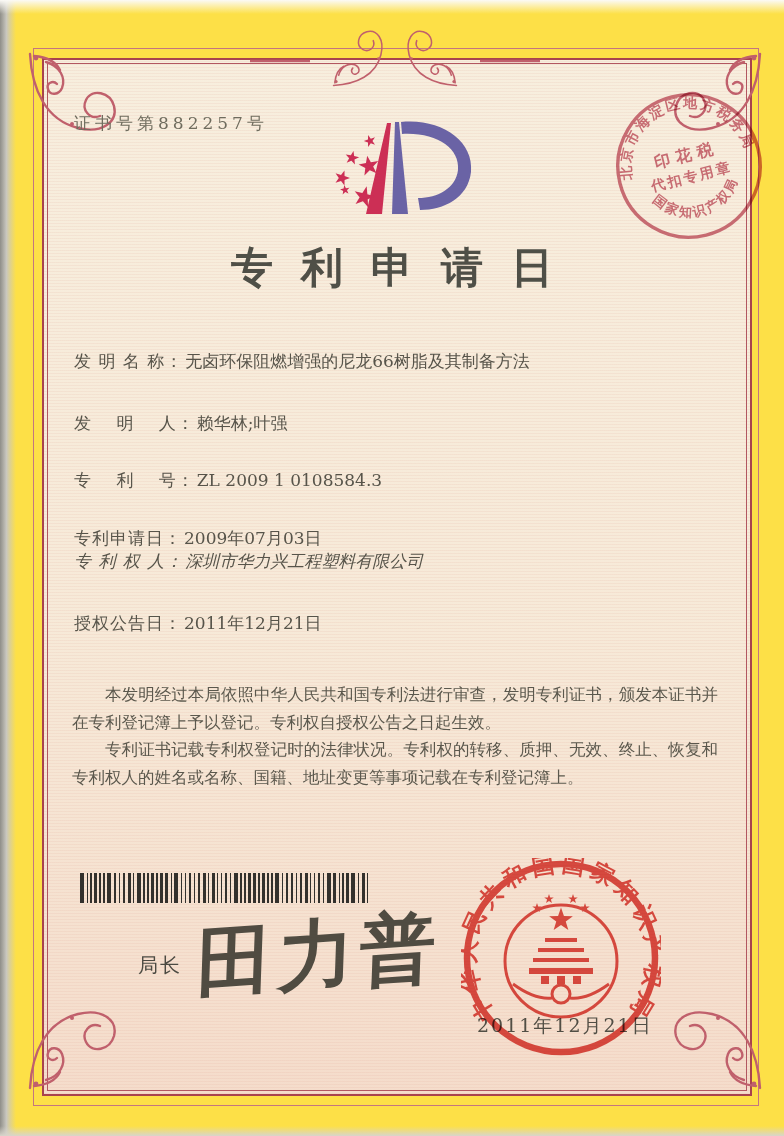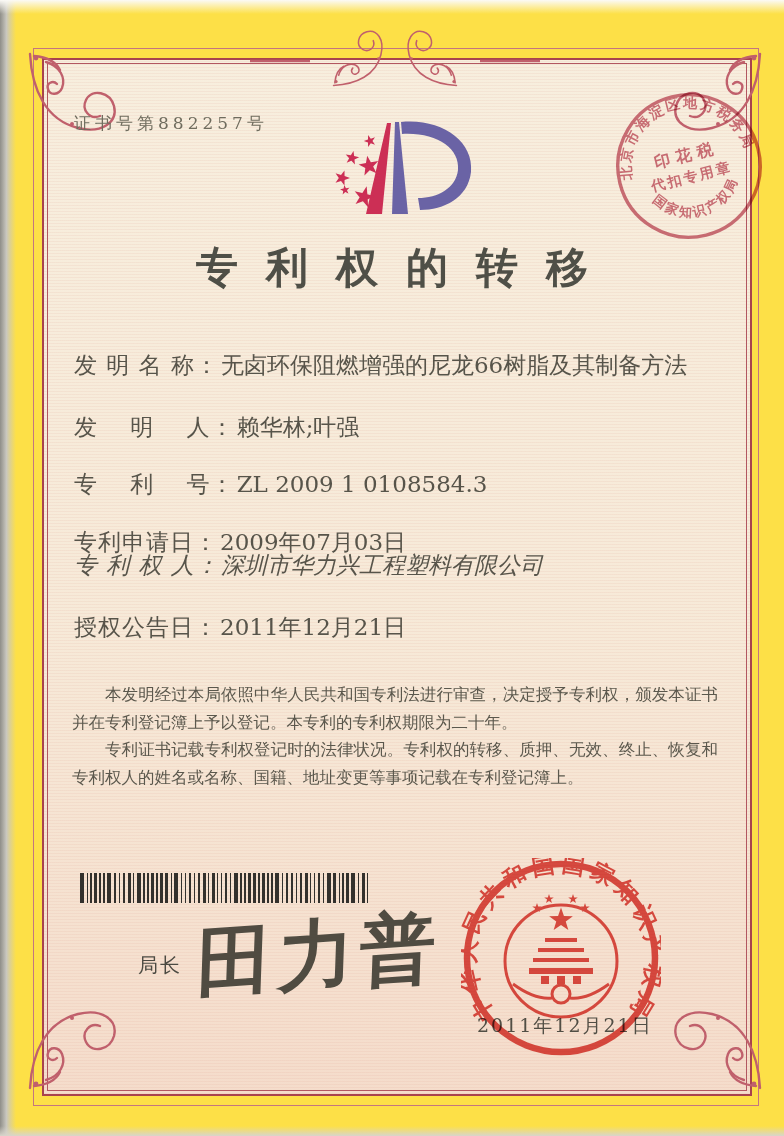--- a/index.html
+++ b/index.html
@@ -40,21 +40,21 @@
   .ornament{position:absolute;color:#c0606c;}
   .ornament svg{display:block;}
 
   .cert-no{position:absolute;left:74px;top:112px;font-size:17px;letter-spacing:4px;color:#6f6c5e;}
 
   .logo{position:absolute;left:328px;top:110px;width:152px;height:130px;}
 
   .title{position:absolute;left:0;top:240px;width:784px;text-align:center;
     font-size:42px;font-weight:600;color:#4f4f47;letter-spacing:28px;text-indent:28px;}
 
-  .field{position:absolute;left:74px;width:650px;font-size:23px;color:#57544a;white-space:nowrap;}
+  .field{position:absolute;left:74px;width:650px;font-size:17px;color:#57544a;white-space:nowrap;}
   .field .lab{letter-spacing:1px;}
   .field .val{margin-left:2px;}
 
   .body-text{position:absolute;left:72px;top:681px;width:646px;
     font-size:16.5px;line-height:27.5px;color:#5b584d;text-align:justify;}
   .body-text p{margin:0;text-indent:2em;}
 
   .barcode{position:absolute;left:80px;top:873px;width:312px;height:30px;
     display:flex;align-items:stretch;overflow:hidden;}
   .barcode .bar{background:#33312d;flex:none;}
@@ -150,21 +150,21 @@
         <use href="#star" transform="translate(17,80) scale(0.5) rotate(-8)"></use>
         <use href="#star" transform="translate(36,87) scale(1.1) rotate(14)"></use>
       </g>
       <g fill="#6a63a5">
         <polygon points="67,12 71,12 80,104 64,104"></polygon>
         <path d="M73,12 C112,8 146,30 143,62 C140,88 116,100 92,100 L90,88 C110,88 128,78 130,60 C132,38 108,22 74,24 Z"></path>
       </g>
     </svg>
   </div>
 
-  <div class="title">专利权的转移</div>
+  <div class="title">专利申请日</div>
 
   <div class="field" style="top:350px;">
     <span class="lab">发 明 名 称：</span><span class="val">无卤环保阻燃增强的尼龙66树脂及其制备方法</span>
   </div>
   <div class="field" style="top:412px;">
     <span class="lab">发　 明 　人：</span><span class="val">赖华林;叶强</span>
   </div>
   <div class="field" style="top:469px;">
     <span class="lab">专　 利 　号：</span><span class="val">ZL 2009 1 0108584.3</span>
   </div>
@@ -172,21 +172,21 @@
     <span class="lab">专利申请日：</span><span class="val">2009年07月03日</span>
   </div>
   <div class="field" style="top:550px;font-style:italic;">
     <span class="lab">专 利 权 人：</span><span class="val">深圳市华力兴工程塑料有限公司</span>
   </div>
   <div class="field" style="top:612px;">
     <span class="lab">授权公告日：</span><span class="val">2011年12月21日</span>
   </div>
 
   <div class="body-text">
-    <p>本发明经过本局依照中华人民共和国专利法进行审查，决定授予专利权，颁发本证书并在专利登记簿上予以登记。本专利的专利权期限为二十年。</p>
+    <p>本发明经过本局依照中华人民共和国专利法进行审查，发明专利证书，颁发本证书并在专利登记簿上予以登记。专利权自授权公告之日起生效。</p>
     <p>专利证书记载专利权登记时的法律状况。专利权的转移、质押、无效、终止、恢复和专利权人的姓名或名称、国籍、地址变更等事项记载在专利登记簿上。</p>
   </div>
 
   <div class="barcode" id="barcode">
       <div class="bar" style="width: 4.05px;"></div>
       <div class="gap" style="width: 2.5px;"></div>
       <div class="bar" style="width: 1.35px;"></div>
       <div class="gap" style="width: 2.5px;"></div>
       <div class="bar" style="width: 1.35px;"></div>
       <div class="gap" style="width: 2.5px;"></div>

